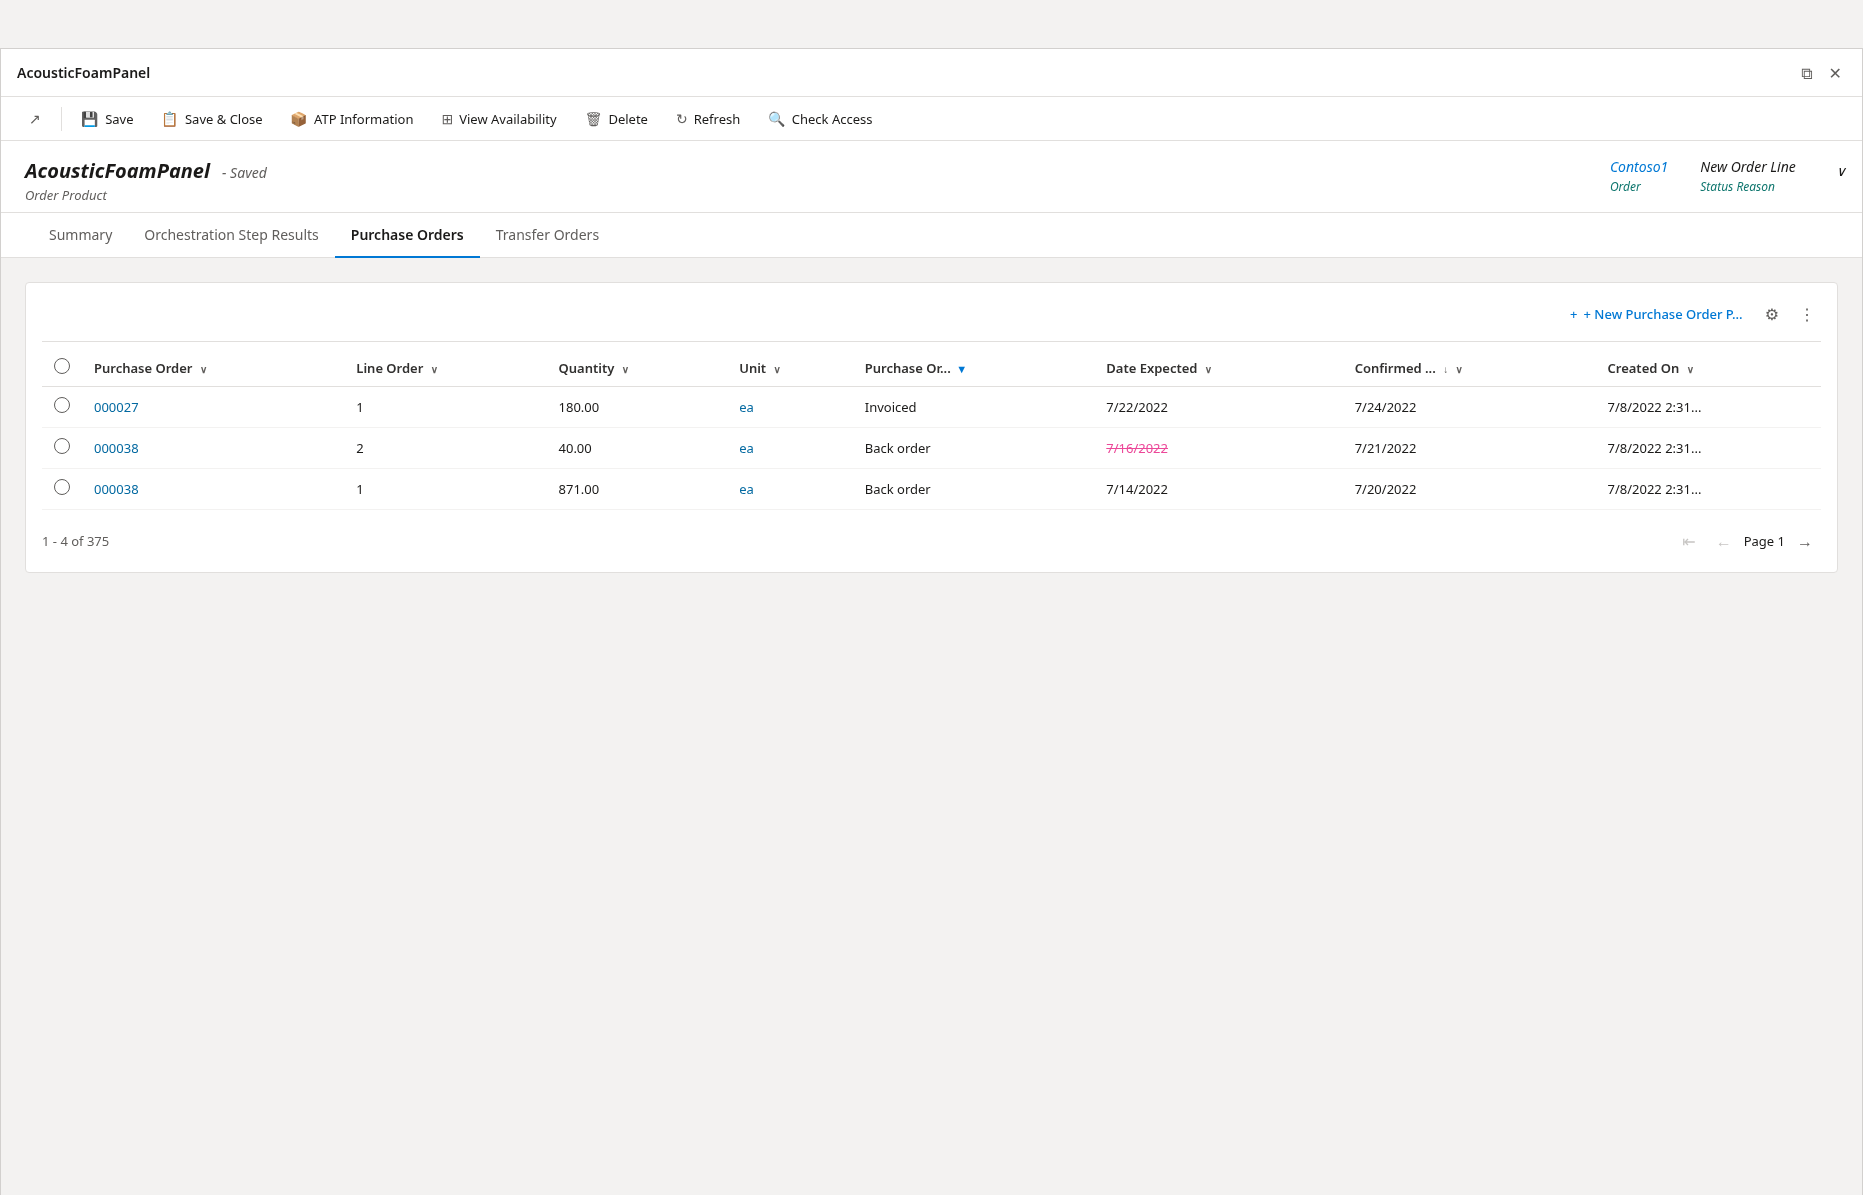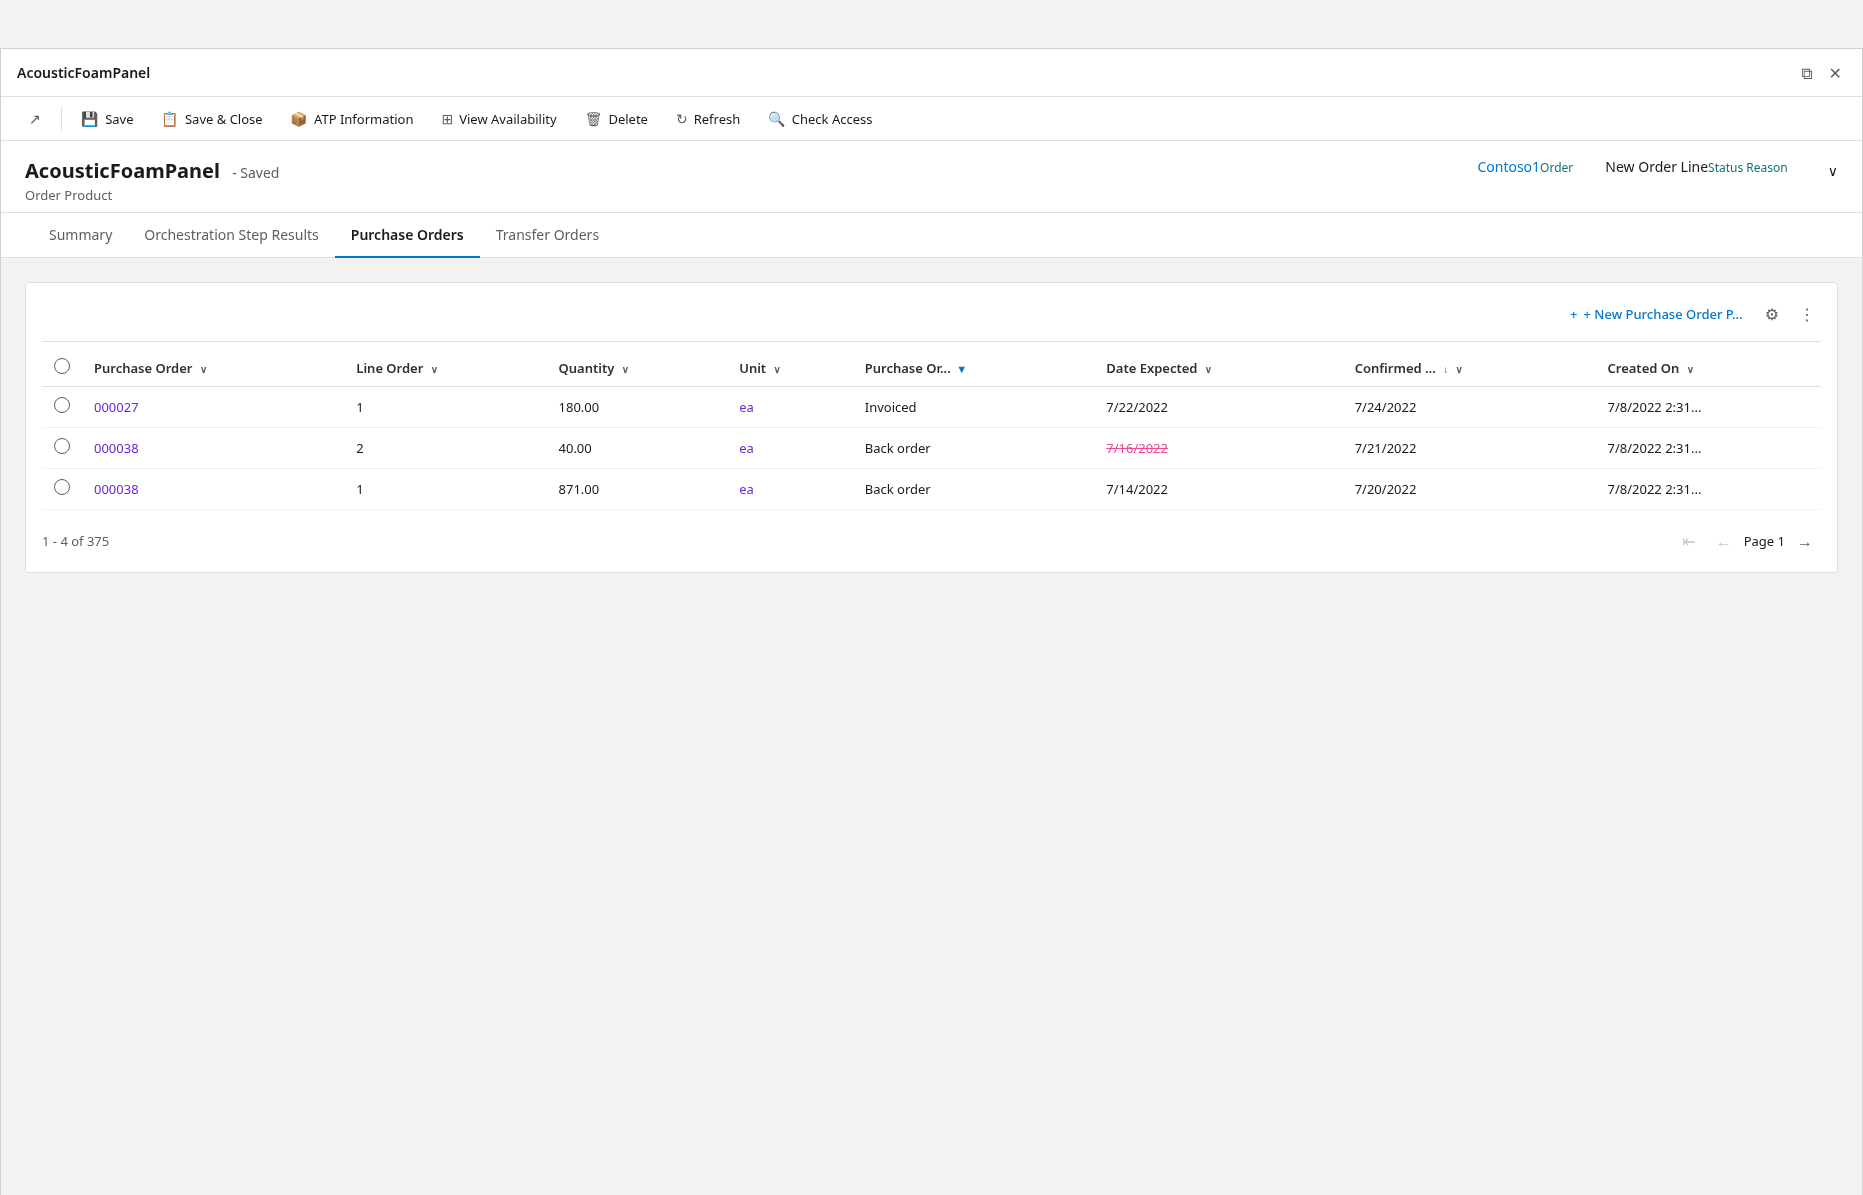--- a/index.html
+++ b/index.html
@@ -13,26 +13,26 @@
     .title-bar-right { display: flex; gap: 8px; }
     .title-icon-btn { background: none; border: none; cursor: pointer; color: #605e5c; font-size: 16px; padding: 4px; display: flex; align-items: center; justify-content: center; }
 
     
     .toolbar { display: flex; align-items: center; gap: 4px; padding: 6px 16px; border-bottom: 1px solid #e1dfdd; background: #fff; }
     .toolbar-btn { display: flex; align-items: center; gap: 6px; padding: 6px 12px; border: none; background: none; cursor: pointer; color: #1b1a19; font-size: 13px; border-radius: 2px; white-space: nowrap; }
     .toolbar-btn .icon { font-size: 14px; color: #605e5c; }
     .toolbar-sep { width: 1px; height: 24px; background: #e1dfdd; margin: 0 4px; }
 
     
-    .header-section { display: flex; align-items: flex-start; justify-content: space-between; padding: 16px 24px 8px 24px; background: #fff; border-bottom: 1px solid #e1dfdd; }
+    .header-section { display: flex; align-items: flex-start; justify-content: space-between; padding: 16px 16px 8px 24px; background: #fff; border-bottom: 1px solid #e1dfdd; font-style: italic; }
     .header-left .record-title { font-size: 20px; font-weight: 700; color: #1b1a19; }
     .header-left .saved-badge { font-size: 14px; color: #605e5c; font-weight: 400; margin-left: 8px; }
     .header-left .record-type { font-size: 13px; color: #605e5c; margin-top: 2px; }
     .header-right { display: flex; align-items: flex-start; gap: 32px; }
-    .header-field { display: flex; flex-direction: row; align-items: flex-start; }
+    .header-field { display: flex; flex-direction: column; align-items: flex-start; }
     .header-field-link { font-size: 14px; color: #0078d4; text-decoration: none; cursor: pointer; }
     .header-field-label { font-size: 12px; color: #0f766e; margin-top: 2px; }
     .header-field-value { font-size: 14px; color: #1b1a19; }
     .chevron-down { font-size: 14px; color: #1b1a19; cursor: pointer; margin-left: 8px; margin-top: 4px; }
 
     
     .tabs { display: flex; align-items: center; padding: 0 32px; background: #fff; border-bottom: 1px solid #e1dfdd; }
     .tab { padding: 12px 16px; font-size: 14px; color: #605e5c; cursor: pointer; border-bottom: 2px solid transparent; margin-bottom: -1px; white-space: nowrap; }
     .tab.active { color: #1b1a19; font-weight: 600; border-bottom: 2px solid #0078d4; }
 
@@ -44,21 +44,21 @@
     .grid-toolbar { display: flex; align-items: center; justify-content: flex-end; gap: 8px; padding-bottom: 12px; border-bottom: 1px solid #e1dfdd; margin-bottom: 8px; }
     .new-btn { display: flex; align-items: center; gap: 6px; color: #0078d4; background: none; border: none; cursor: pointer; font-size: 13px; font-weight: 500; padding: 4px 8px; }
     .grid-icon-btn { background: none; border: none; cursor: pointer; color: #605e5c; font-size: 16px; padding: 4px 6px; border-radius: 2px; }
 
     
     .data-table { width: 100%; border-collapse: collapse; font-size: 13px; }
     .data-table th { text-align: left; padding: 8px 12px; color: #323130; font-weight: 600; border-bottom: 1px solid #e1dfdd; white-space: nowrap; user-select: none; cursor: pointer; }
     .data-table th .sort-icon { font-size: 10px; color: #605e5c; margin-left: 4px; }
     .data-table th .filter-icon { font-size: 11px; color: #0078d4; margin-left: 2px; }
     .data-table td { padding: 10px 12px; border-bottom: 1px solid #f3f2f1; color: #1b1a19; vertical-align: middle; }
-    .data-table .link-cell { color: #6d28d9; cursor: pointer; text-decoration: none; }
+    .data-table .link-cell { color: #0369a1; cursor: pointer; text-decoration: none; }
     .data-table .strikethrough { text-decoration: line-through; color: #ec4899; }
     .checkbox-col { width: 40px; text-align: center; }
     .row-checkbox { width: 16px; height: 16px; border: 1.5px solid #605e5c; border-radius: 50%; cursor: pointer; background: none; display: inline-block; }
 
     
     .pagination { display: flex; align-items: center; justify-content: space-between; margin-top: 16px; font-size: 13px; color: #605e5c; }
     .pagination-right { display: flex; align-items: center; gap: 4px; }
     .page-btn { background: none; border: none; cursor: pointer; color: #605e5c; font-size: 16px; padding: 4px 8px; border-radius: 2px; }
     .page-btn:disabled { color: #c8c6c4; cursor: default; }
     .page-label { font-size: 13px; color: #1b1a19; }

